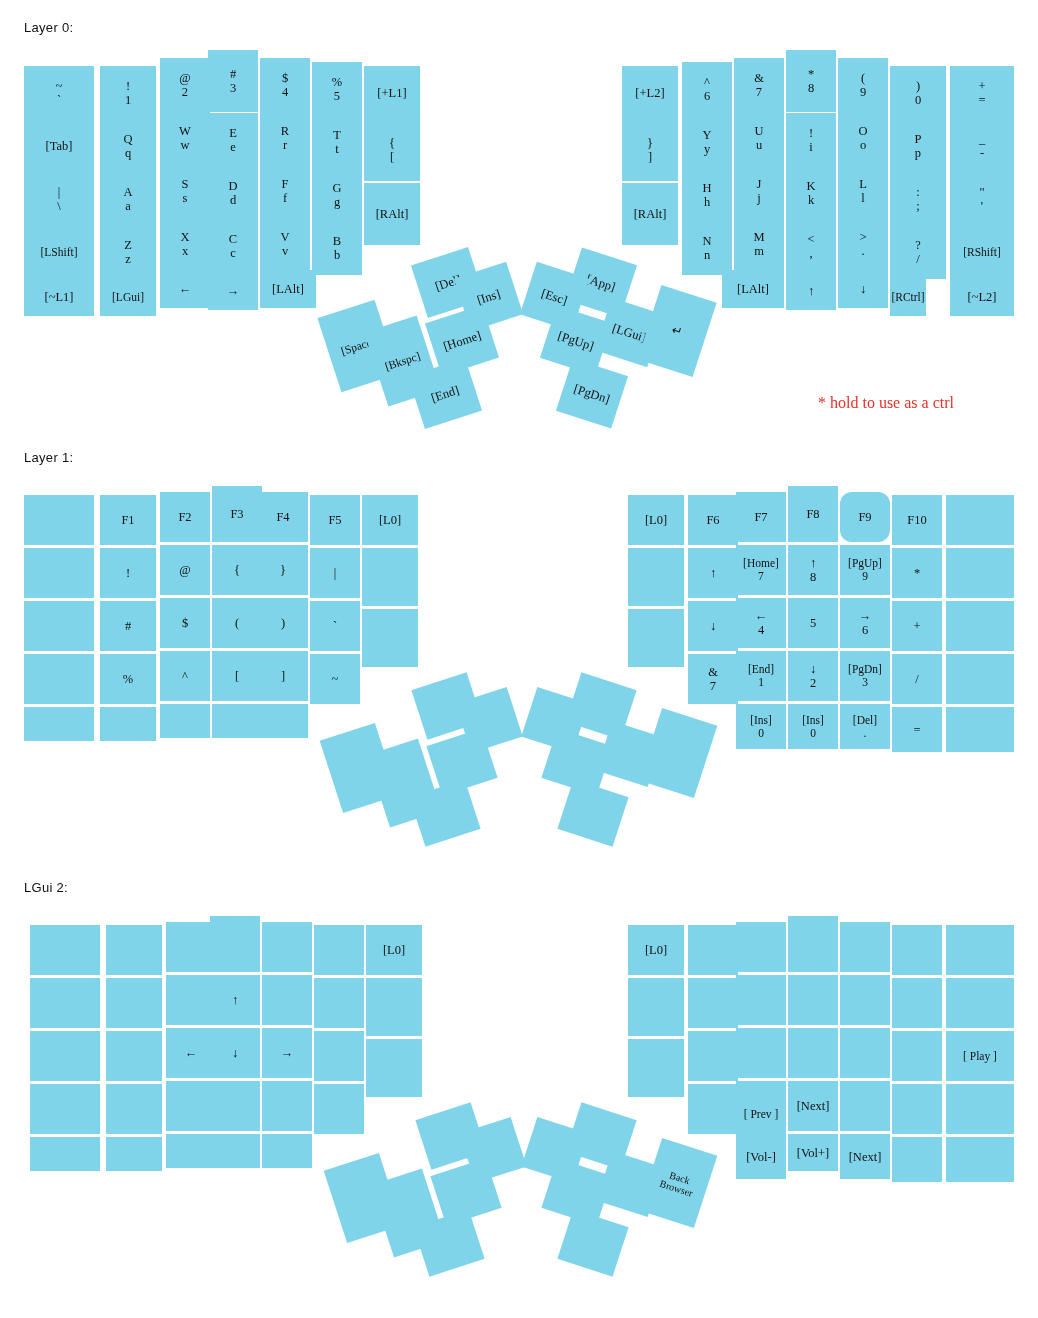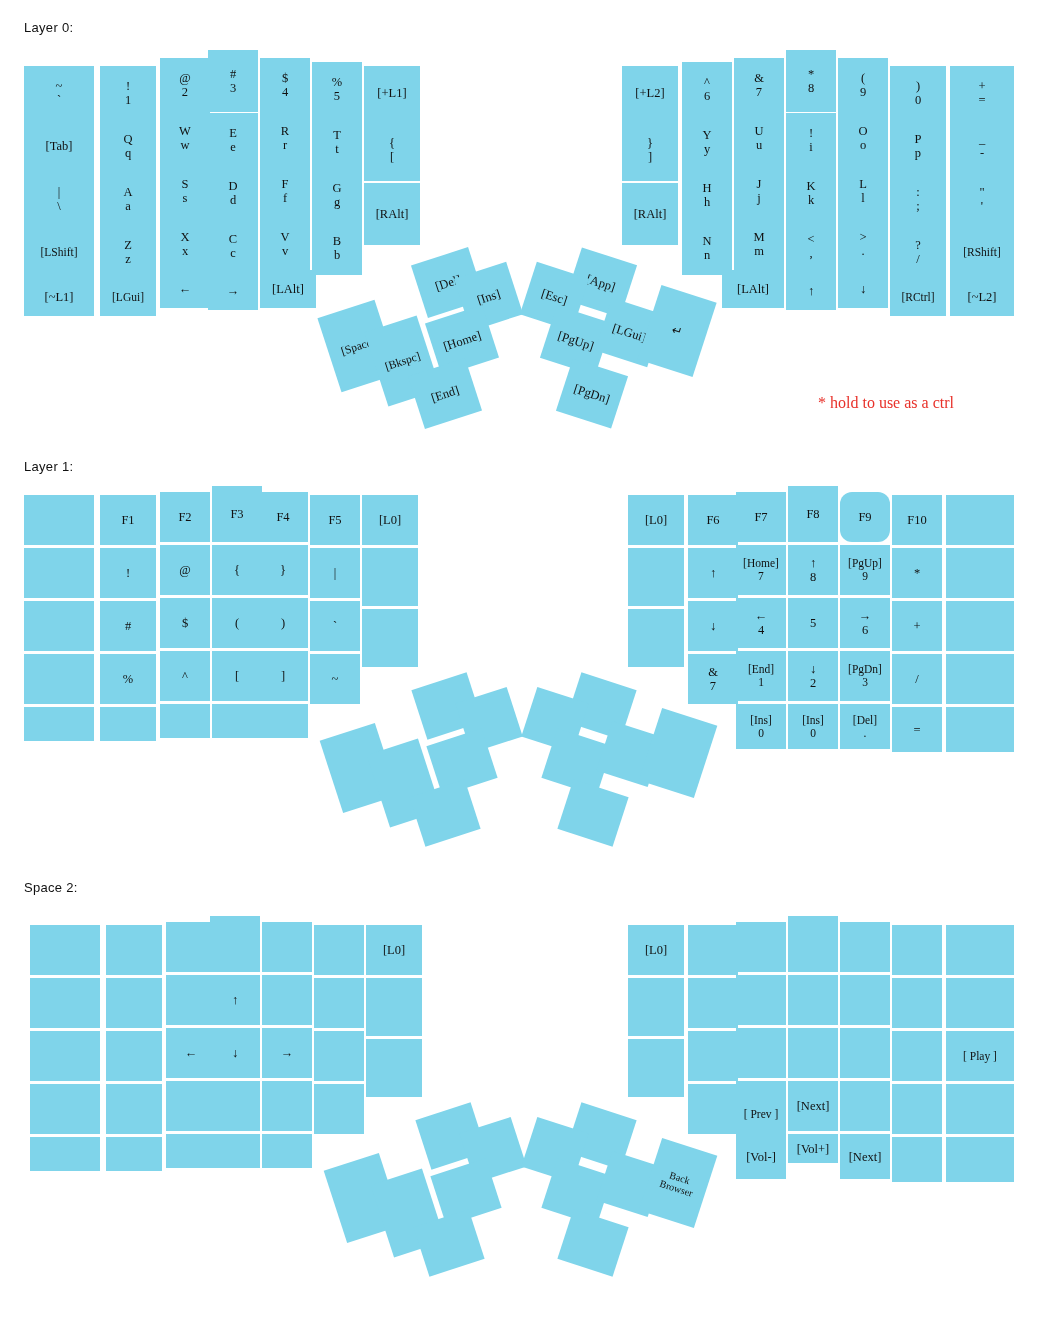--- a/index.html
+++ b/index.html
@@ -57,22 +57,22 @@
     position: absolute;
     color: #e8312a;
     font-family: "Liberation Serif", serif;
     font-size: 15px;
   }
 </style>
 </head>
 <body>
 
 <div class="layer-label" style="left:24px; top:20px;">Layer 0:</div>
-<div class="layer-label" style="left:24px; top:450px;margin-top:9px;">Layer 1:</div>
-<div class="layer-label" style="left:24px; top:880px;">Space 2:</div>
+<div class="layer-label" style="left:24px; top:450px;">Layer 1:</div>
+<div class="layer-label" style="left:24px; top:880px;">LGui 2:</div>
 
 <div class="note" style="left:818px; top:394px;">* hold to use as a ctrl</div>
 
 <div class="ast" style="left:84px; top:200px;">*</div>
 <div class="ast" style="left:993px; top:200px;">*</div>
 
 <div class="kb" id="keyboards">
     <div class="key" style="left: 24px; top: 66px; width: 70px; height: 54px;">~
 `</div>
     <div class="key" style="left: 100px; top: 66px; width: 56px; height: 54px;">!
@@ -175,21 +175,21 @@
     <div class="key" style="left: 786px; top: 219px; width: 50px; height: 54px;">&lt;
 ,</div>
     <div class="key" style="left: 838px; top: 217px; width: 50px; height: 54px;">&gt;
 .</div>
     <div class="key" style="left: 890px; top: 225px; width: 56px; height: 54px;">?
 /</div>
     <div class="key small" style="left: 950px; top: 225px; width: 64px; height: 54px;">[RShift]</div>
     <div class="key" style="left: 722px; top: 270px; width: 62px; height: 38px;">[LAlt]</div>
     <div class="key" style="left: 786px; top: 272px; width: 50px; height: 38px;">↑</div>
     <div class="key" style="left: 838px; top: 270px; width: 50px; height: 38px;">↓</div>
-    <div class="key small" style="left: 890px; top: 278px; width: 56px; height: 38px;">[RCtrl]</div>
+    <div class="key small" style="left: 890px; top: 278px; width: 36px; height: 38px;">[RCtrl]</div>
     <div class="key" style="left: 950px; top: 278px; width: 64px; height: 38px;">[~L2]</div>
     <div class="key" style="left: 418px; top: 255px; width: 60px; height: 55px; transform: rotate(-18deg);">[Del]</div>
     <div class="key" style="left: 461px; top: 269px; width: 55px; height: 55px; transform: rotate(-18deg);">[Ins]</div>
     <div class="key small" style="left: 328px; top: 307px; width: 60px; height: 78px; transform: rotate(-18deg);">[Space]</div>
     <div class="key small" style="left: 375px; top: 322px; width: 55px; height: 78px; transform: rotate(-18deg);">[Bkspc]</div>
     <div class="key" style="left: 432px; top: 313px; width: 60px; height: 55px; transform: rotate(-18deg);">[Home]</div>
     <div class="key" style="left: 415px; top: 366px; width: 60px; height: 55px; transform: rotate(-18deg);">[End]</div>
     <div class="key" style="left: 572px; top: 255px; width: 58px; height: 55px; transform: rotate(18deg);">[App]</div>
     <div class="key" style="left: 527px; top: 269px; width: 55px; height: 55px; transform: rotate(18deg);">[Esc]</div>
     <div class="key" style="left: 547px; top: 313px; width: 58px; height: 55px; transform: rotate(18deg);">[PgUp]</div>
@@ -337,21 +337,21 @@
     <div class="key" style="left: 840px; top: 1028px; width: 50px; height: 50px;"></div>
     <div class="key small" style="left: 946px; top: 1031px; width: 68px; height: 50px;">[ Play ]</div>
     <div class="key" style="left: 892px; top: 1031px; width: 50px; height: 50px;"></div>
     <div class="key" style="left: 688px; top: 1084px; width: 50px; height: 50px;"></div>
     <div class="key small" style="left: 736px; top: 1081px; width: 50px; height: 66px;">[ Prev ]</div>
     <div class="key" style="left: 788px; top: 1081px; width: 50px; height: 50px;">[Next]</div>
     <div class="key" style="left: 840px; top: 1081px; width: 50px; height: 50px;"></div>
     <div class="key" style="left: 892px; top: 1084px; width: 50px; height: 50px;"></div>
     <div class="key" style="left: 946px; top: 1084px; width: 68px; height: 50px;"></div>
     <div class="key" style="left: 736px; top: 1134px; width: 50px; height: 45px;">[Vol-]</div>
-    <div class="key" style="left: 788px; top: 1134px; width: 50px; height: 29px;">[Vol+]</div>
+    <div class="key" style="left: 788px; top: 1134px; width: 50px; height: 37px;">[Vol+]</div>
     <div class="key" style="left: 840px; top: 1134px; width: 50px; height: 45px;">[Next]</div>
     <div class="key" style="left: 892px; top: 1137px; width: 50px; height: 45px;"></div>
     <div class="key" style="left: 946px; top: 1137px; width: 68px; height: 45px;"></div>
     <div class="key" style="left: 422px; top: 1110px; width: 58px; height: 52px; transform: rotate(-18deg);"></div>
     <div class="key" style="left: 466px; top: 1124px; width: 54px; height: 52px; transform: rotate(-18deg);"></div>
     <div class="key" style="left: 334px; top: 1160px; width: 58px; height: 76px; transform: rotate(-18deg);"></div>
     <div class="key" style="left: 381px; top: 1175px; width: 54px; height: 76px; transform: rotate(-18deg);"></div>
     <div class="key" style="left: 437px; top: 1166px; width: 58px; height: 52px; transform: rotate(-18deg);"></div>
     <div class="key" style="left: 420px; top: 1217px; width: 58px; height: 52px; transform: rotate(-18deg);"></div>
     <div class="key" style="left: 572px; top: 1110px; width: 58px; height: 52px; transform: rotate(18deg);"></div>

